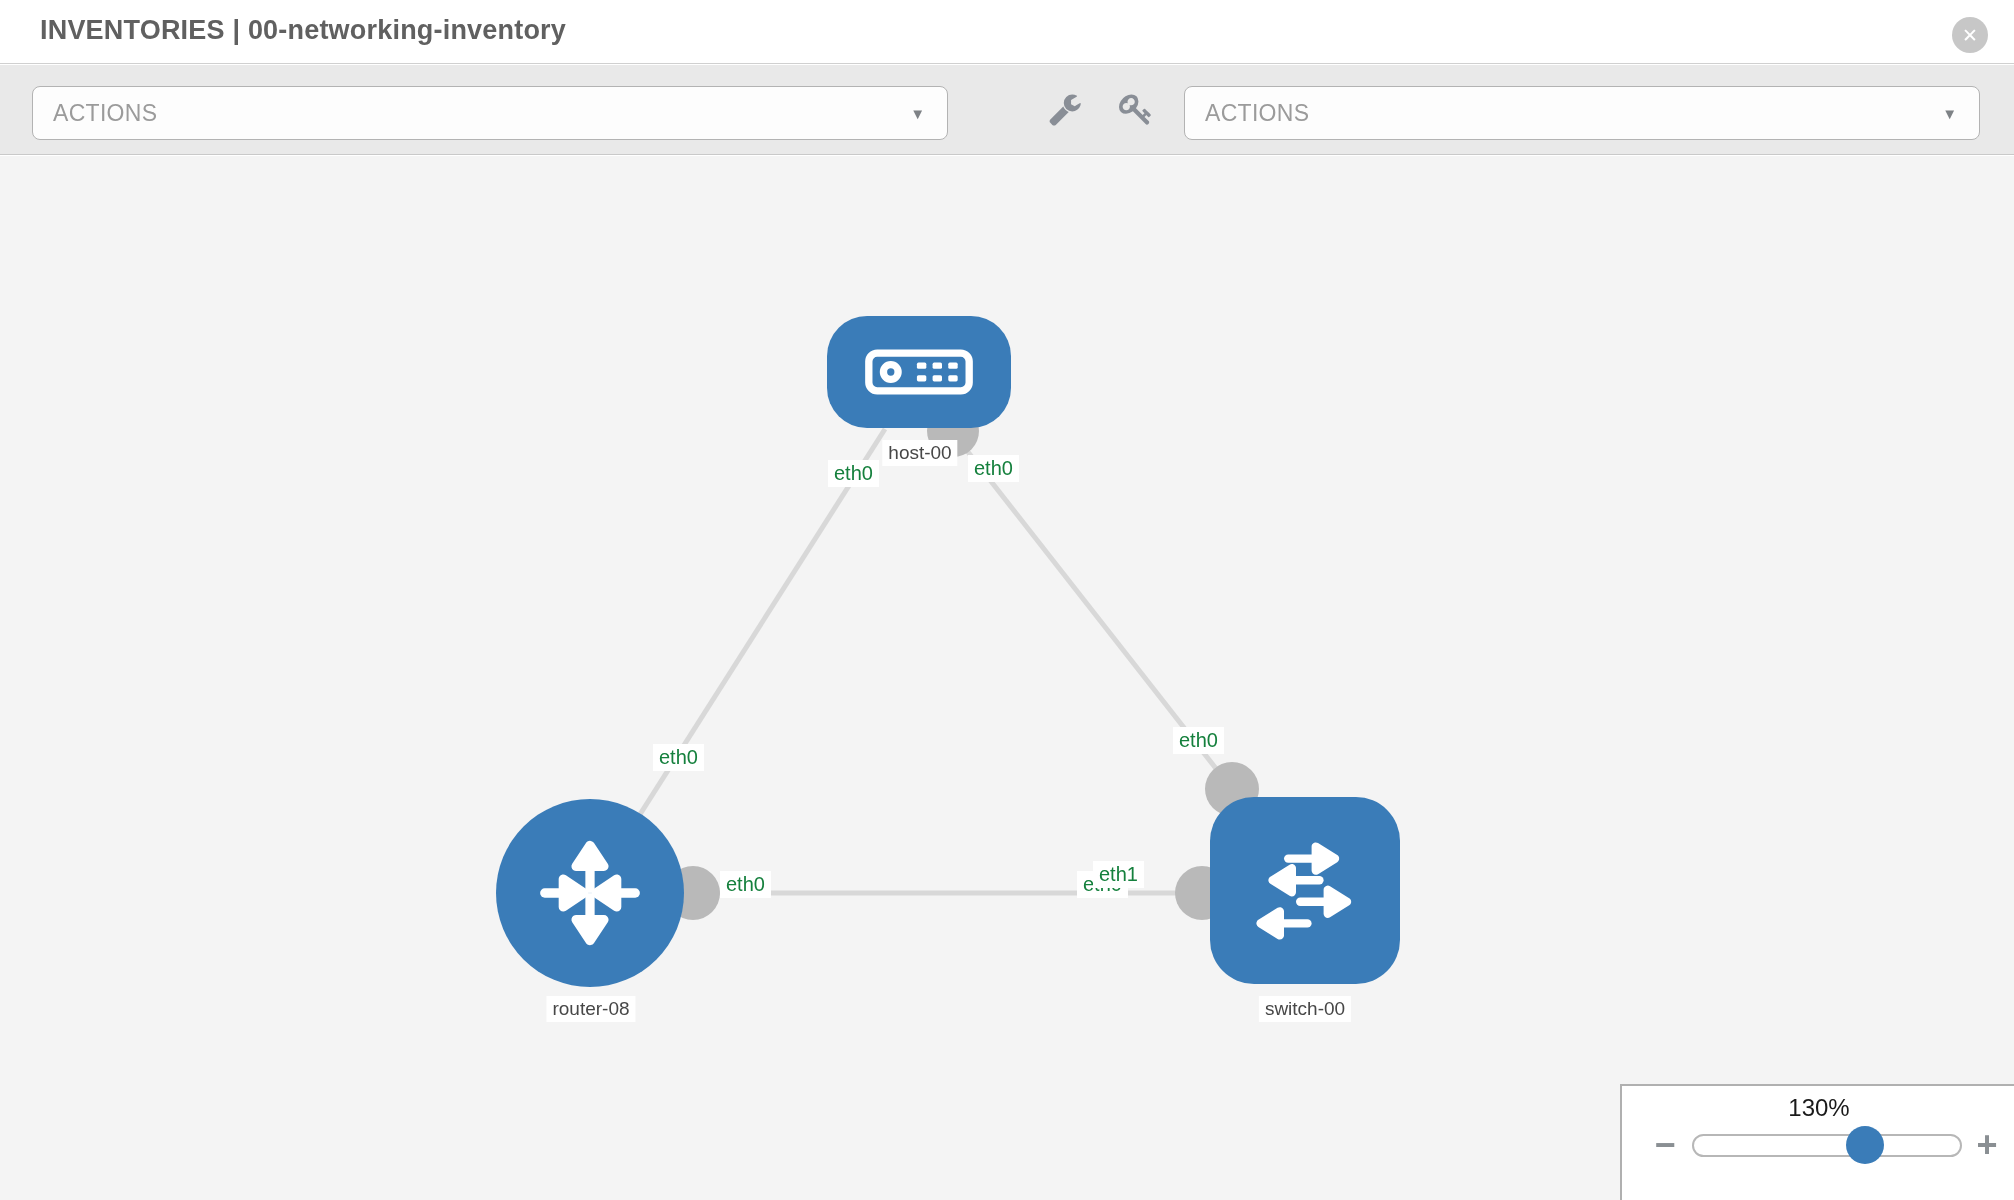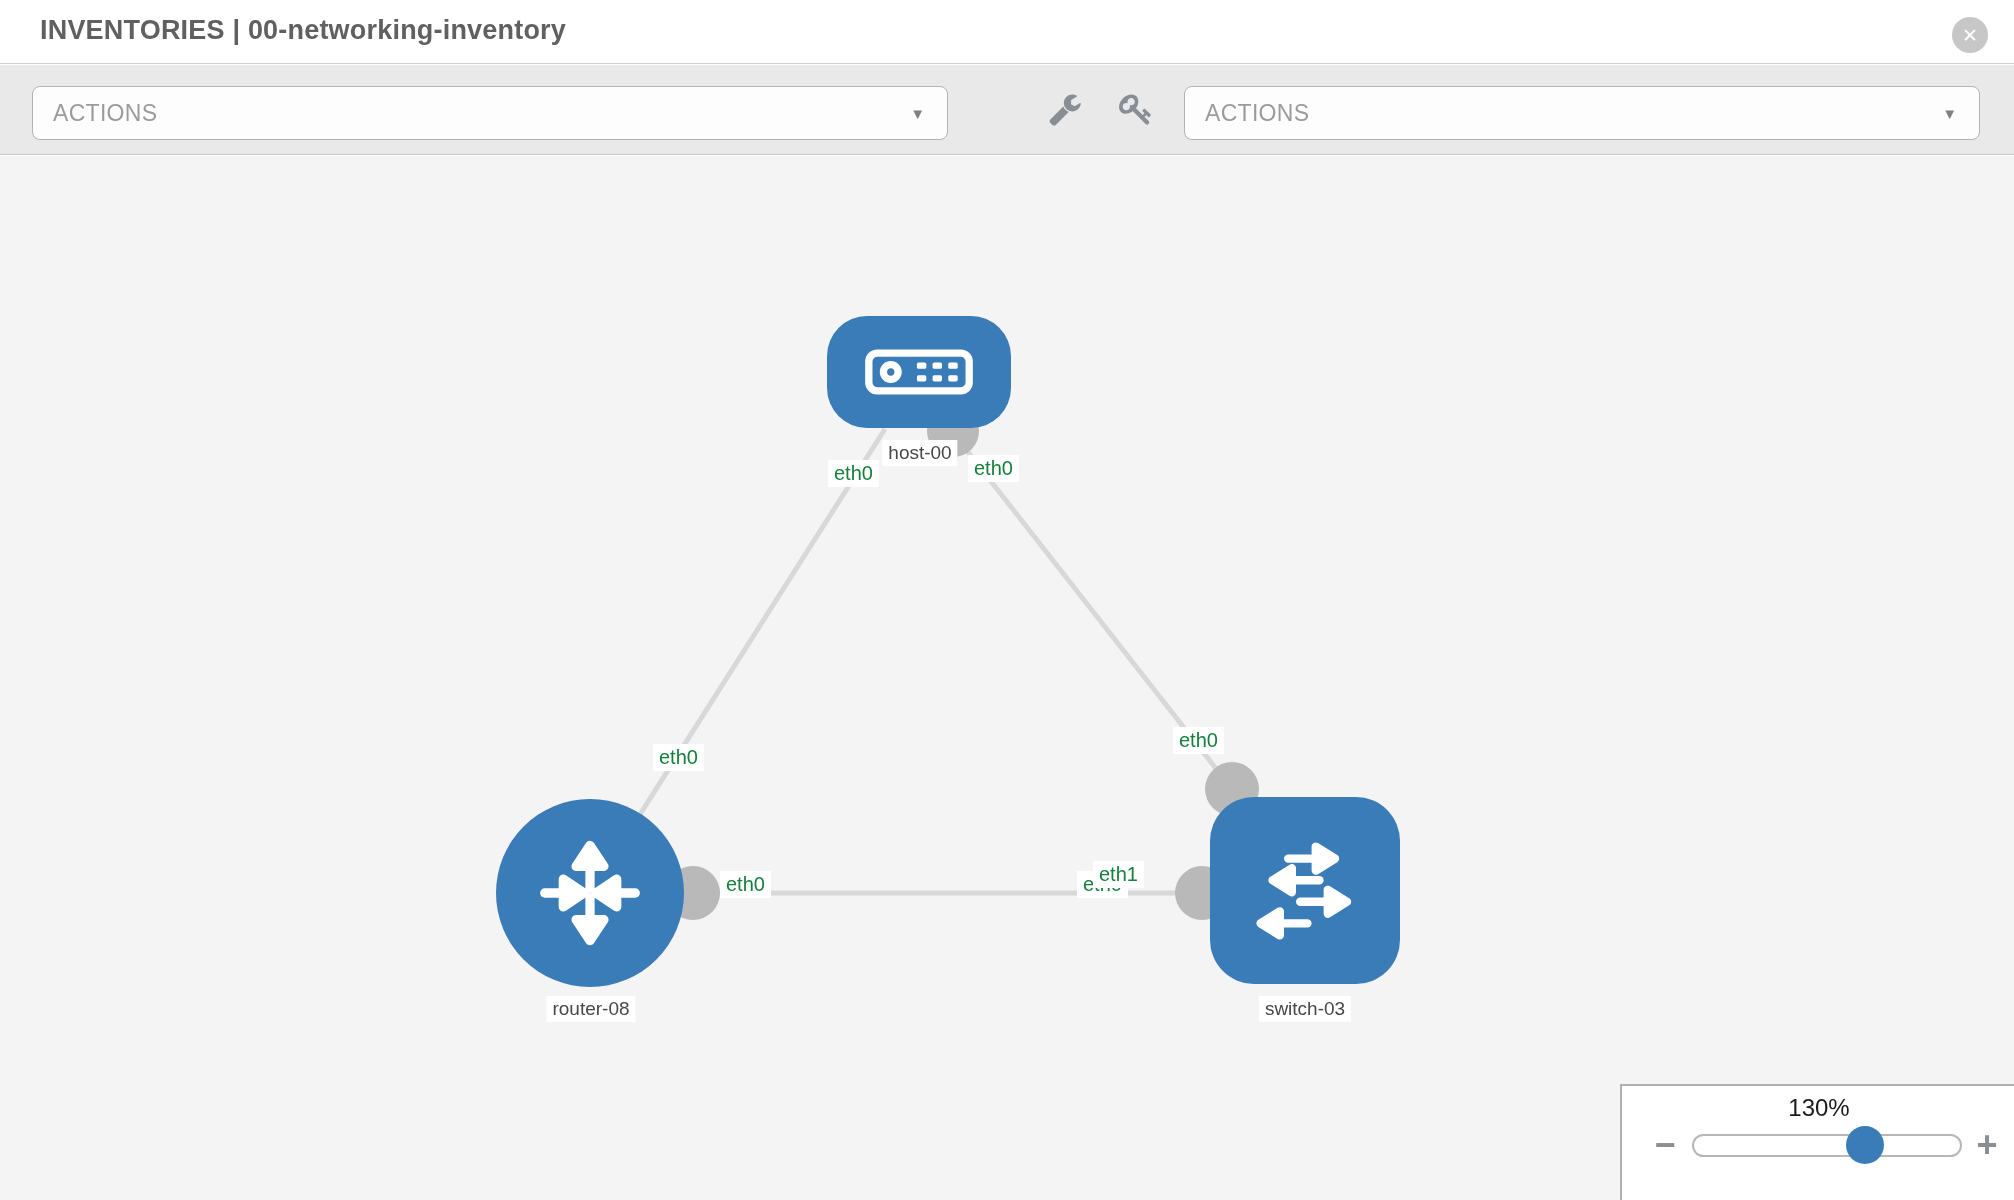--- a/index.html
+++ b/index.html
@@ -159,21 +159,21 @@
     <div class="lbl lbl-if" style="left:828px;top:304px">eth0</div>
     <div class="lbl lbl-if" style="left:968px;top:299px">eth0</div>
     <div class="lbl lbl-if" style="left:653px;top:588px">eth0</div>
     <div class="lbl lbl-if" style="left:720px;top:715px">eth0</div>
     <div class="lbl lbl-if" style="left:1173px;top:571px">eth0</div>
     <div class="lbl lbl-if" style="left:1077px;top:715px">eth0</div>
     <div class="lbl lbl-if" style="left:1093px;top:705px">eth1</div>
 
     <div class="lbl lbl-node" style="left:920px;top:284px">host-00</div>
     <div class="lbl lbl-node" style="left:591px;top:840px">router-08</div>
-    <div class="lbl lbl-node" style="left:1305px;top:840px">switch-03</div>
+    <div class="lbl lbl-node" style="left:1305px;top:840px">switch-00</div>
 
     <div class="zoom-panel">
       <div class="zoom-pct">130%</div>
       <div class="zoom-minus">−</div>
       <div class="zoom-track"></div>
       <div class="zoom-handle"></div>
       <div class="zoom-plus">+</div>
     </div>
 
   </div>

